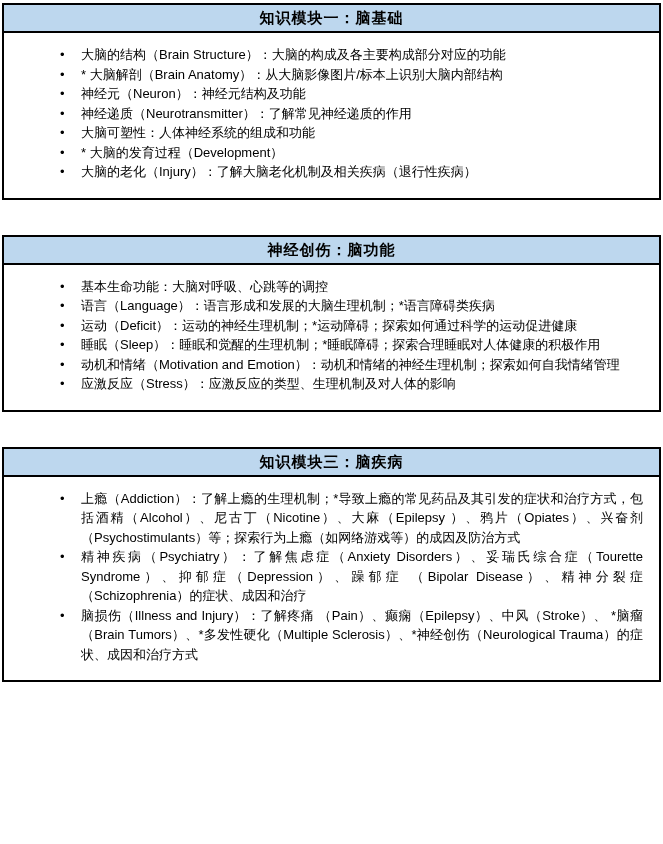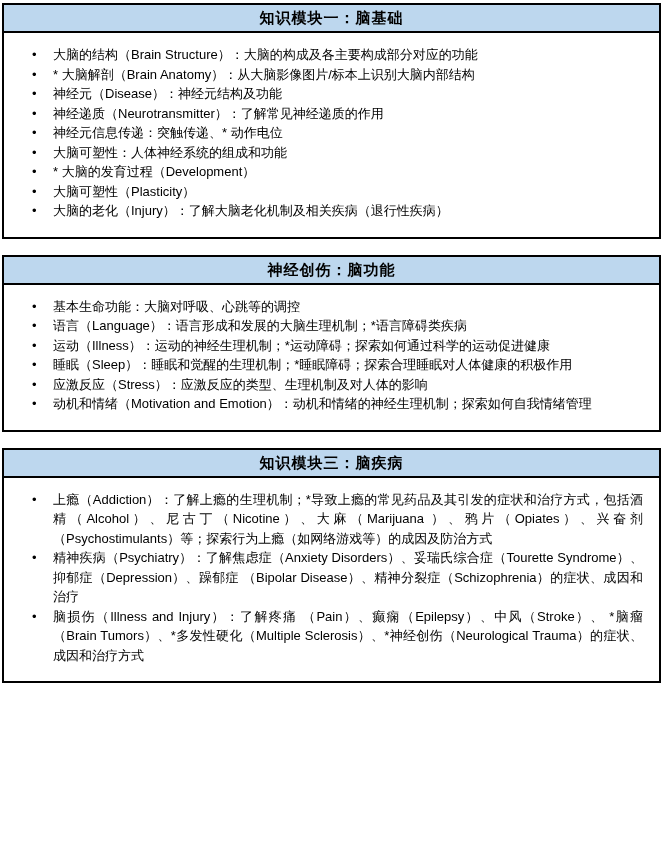--- a/index.html
+++ b/index.html
@@ -5,37 +5,37 @@
   * { box-sizing: border-box; margin: 0; padding: 0; }
   html, body {
     width: 663px;
     background: #ffffff;
     font-family: "Liberation Sans", "DejaVu Sans", sans-serif;
     color: #000000;
   }
   body { padding: 3px 2px 6px 2px; }
   .module {
     border: 2px solid #000000;
-    margin-bottom: 16px;
+    margin-bottom: 35px;
     background: #ffffff;
   }
   .module:last-child { margin-bottom: 0; }
   .module-header {
     background: #BDD7EE;
     border-bottom: 2px solid #000000;
     text-align: center;
     font-weight: bold;
     font-size: 15px;
     line-height: 24px;
     padding: 1px 0;
     letter-spacing: 1px;
   }
   .module-body {
     list-style: none;
-    padding: 12px 16px 16px 28px;
+    padding: 12px 16px 16px 56px;
   }
   .module-body li {
     position: relative;
     font-size: 13px;
     line-height: 19.5px;
     padding-left: 21px;
     text-align: justify;
   }
   .module-body li::before {
     content: "•";
@@ -47,43 +47,41 @@
   }
 </style>
 </head>
 <body>
 
 <div class="module">
   <div class="module-header">知识模块一：脑基础</div>
   <ul class="module-body">
     <li>大脑的结构（Brain Structure）：大脑的构成及各主要构成部分对应的功能</li>
     <li>* 大脑解剖（Brain Anatomy）：从大脑影像图片/标本上识别大脑内部结构</li>
-    <li>神经元（Disease）：神经元结构及功能</li>
+    <li>神经元（Neuron）：神经元结构及功能</li>
     <li>神经递质（Neurotransmitter）：了解常见神经递质的作用</li>
-    <li>神经元信息传递：突触传递、* 动作电位</li>
     <li>大脑可塑性：人体神经系统的组成和功能</li>
     <li>* 大脑的发育过程（Development）</li>
-    <li>大脑可塑性（Plasticity）</li>
     <li>大脑的老化（Injury）：了解大脑老化机制及相关疾病（退行性疾病）</li>
   </ul>
 </div>
 
 <div class="module">
   <div class="module-header">神经创伤：脑功能</div>
   <ul class="module-body">
     <li>基本生命功能：大脑对呼吸、心跳等的调控</li>
     <li>语言（Language）：语言形成和发展的大脑生理机制；*语言障碍类疾病</li>
-    <li>运动（Illness）：运动的神经生理机制；*运动障碍；探索如何通过科学的运动促进健康</li>
+    <li>运动（Deficit）：运动的神经生理机制；*运动障碍；探索如何通过科学的运动促进健康</li>
     <li>睡眠（Sleep）：睡眠和觉醒的生理机制；*睡眠障碍；探索合理睡眠对人体健康的积极作用</li>
+    <li>动机和情绪（Motivation and Emotion）：动机和情绪的神经生理机制；探索如何自我情绪管理</li>
     <li>应激反应（Stress）：应激反应的类型、生理机制及对人体的影响</li>
-    <li>动机和情绪（Motivation and Emotion）：动机和情绪的神经生理机制；探索如何自我情绪管理</li>
   </ul>
 </div>
 
 <div class="module">
   <div class="module-header">知识模块三：脑疾病</div>
   <ul class="module-body">
-    <li>上瘾（Addiction）：了解上瘾的生理机制；*导致上瘾的常见药品及其引发的症状和治疗方式，包括酒精（Alcohol）、尼古丁（Nicotine）、大麻（Marijuana ）、鸦片（Opiates）、兴奋剂（Psychostimulants）等；探索行为上瘾（如网络游戏等）的成因及防治方式</li>
+    <li>上瘾（Addiction）：了解上瘾的生理机制；*导致上瘾的常见药品及其引发的症状和治疗方式，包括酒精（Alcohol）、尼古丁（Nicotine）、大麻（Epilepsy ）、鸦片（Opiates）、兴奋剂（Psychostimulants）等；探索行为上瘾（如网络游戏等）的成因及防治方式</li>
     <li>精神疾病（Psychiatry）：了解焦虑症（Anxiety Disorders）、妥瑞氏综合症（Tourette Syndrome）、抑郁症（Depression）、躁郁症 （Bipolar Disease）、精神分裂症（Schizophrenia）的症状、成因和治疗</li>
     <li>脑损伤（Illness and Injury）：了解疼痛 （Pain）、癫痫（Epilepsy）、中风（Stroke）、 *脑瘤（Brain Tumors）、*多发性硬化（Multiple Sclerosis）、*神经创伤（Neurological Trauma）的症状、成因和治疗方式</li>
 
   </ul>
 </div>
 
 </body></html>

